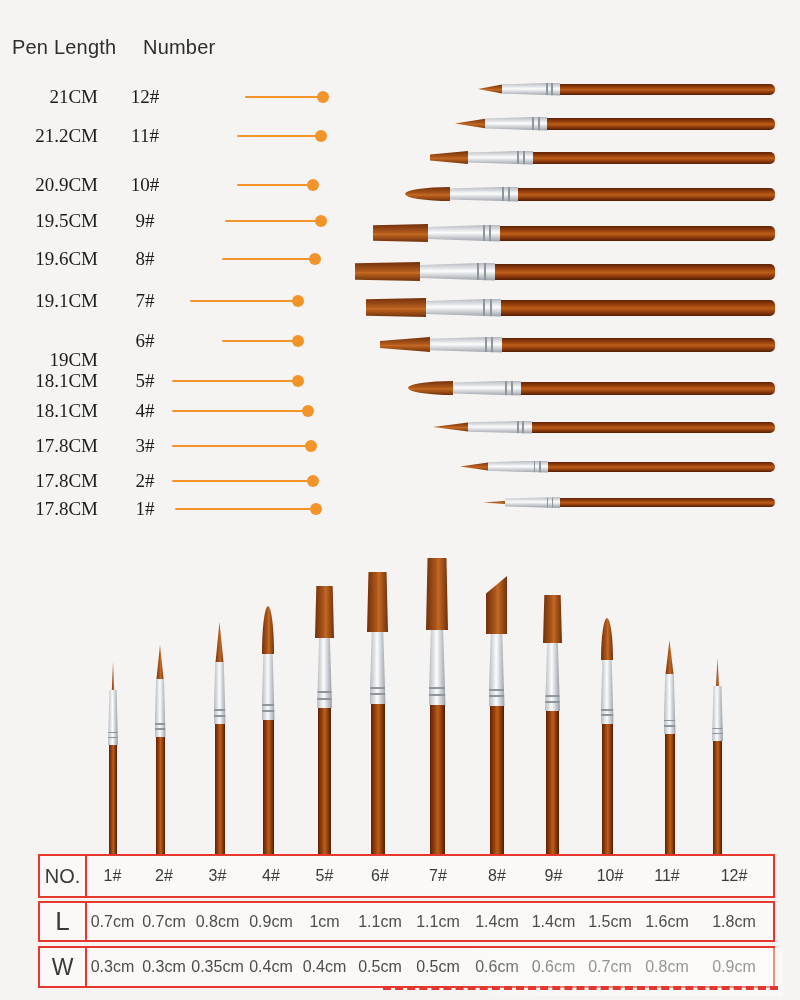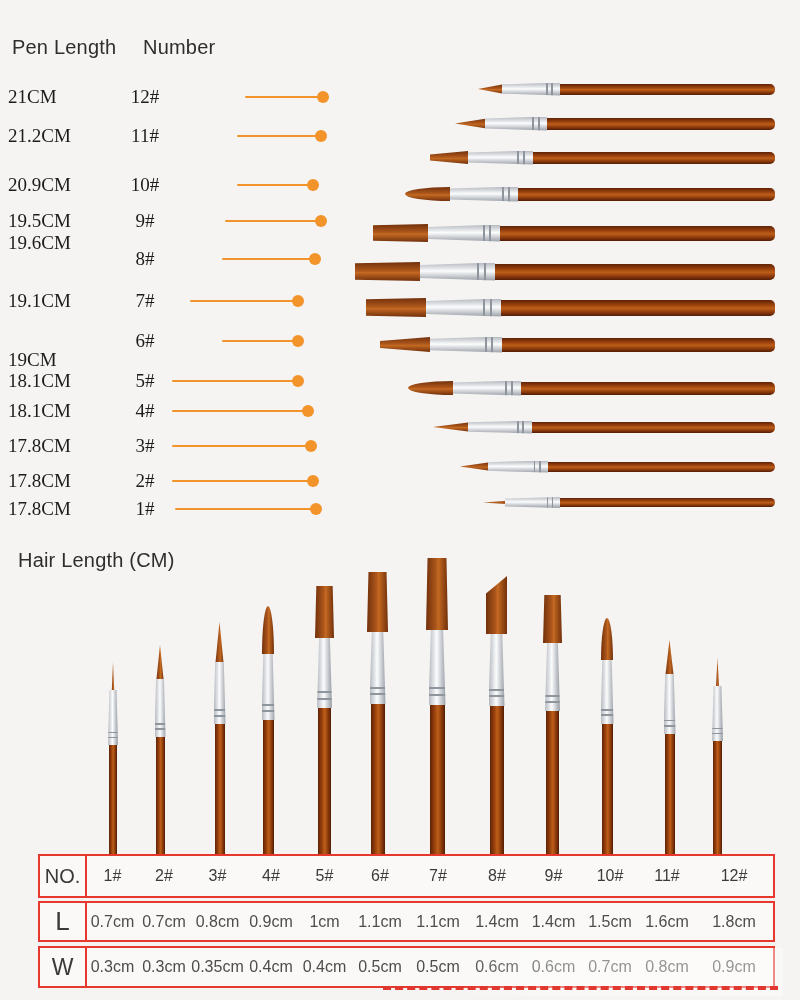--- a/index.html
+++ b/index.html
@@ -10,21 +10,21 @@
     overflow:hidden;
     font-family:"Liberation Sans", sans-serif;
   }
   .hdr{
     position:absolute;
     font-size:20px;color:#2e2e2e;font-weight:500;
     letter-spacing:0.2px;
   }
   .pen-val{
     position:absolute;left:8px;width:90px;
-    text-align:left;
+    text-align:right;
     font-family:"Liberation Serif", serif;
     font-size:19px;color:#1c1c1c;
   }
   .num-val{
     position:absolute;left:113px;width:64px;
     text-align:center;
     font-family:"Liberation Serif", serif;
     font-size:19px;color:#1c1c1c;
   }
   .leader-line{position:absolute;height:2px;border-radius:1px;}
@@ -96,21 +96,21 @@
       <div class="leader-line" style="left: 237px; top: 135px; width: 81px; background: rgb(243, 148, 42);"></div>
       <div class="leader-dot" style="left: 315px; top: 130px; width: 12px; height: 12px; background: rgb(243, 148, 42);"></div>
       <div class="pen-val" style="top: 174px;">20.9CM</div>
       <div class="num-val" style="top: 174px;">10#</div>
       <div class="leader-line" style="left: 237px; top: 184px; width: 73px; background: rgb(243, 148, 42);"></div>
       <div class="leader-dot" style="left: 307px; top: 179px; width: 12px; height: 12px; background: rgb(243, 148, 42);"></div>
       <div class="pen-val" style="top: 210px;">19.5CM</div>
       <div class="num-val" style="top: 210px;">9#</div>
       <div class="leader-line" style="left: 225px; top: 220px; width: 93px; background: rgb(243, 148, 42);"></div>
       <div class="leader-dot" style="left: 315px; top: 215px; width: 12px; height: 12px; background: rgb(243, 148, 42);"></div>
-      <div class="pen-val" style="top: 232px;">19.6CM</div>
+      <div class="pen-val" style="top: 248px;">19.6CM</div>
       <div class="num-val" style="top: 248px;">8#</div>
       <div class="leader-line" style="left: 222px; top: 258px; width: 90px; background: rgb(243, 148, 42);"></div>
       <div class="leader-dot" style="left: 309px; top: 253px; width: 12px; height: 12px; background: rgb(243, 148, 42);"></div>
       <div class="pen-val" style="top: 290px;">19.1CM</div>
       <div class="num-val" style="top: 290px;">7#</div>
       <div class="leader-line" style="left: 190px; top: 300px; width: 105px; background: rgb(243, 148, 42);"></div>
       <div class="leader-dot" style="left: 292px; top: 295px; width: 12px; height: 12px; background: rgb(243, 148, 42);"></div>
       <div class="pen-val" style="top: 349px;">19CM</div>
       <div class="num-val" style="top: 330px;">6#</div>
       <div class="leader-line" style="left: 222px; top: 340px; width: 73px; background: rgb(243, 148, 42);"></div>
@@ -192,21 +192,20 @@
         <div class="ferrule-h" style="width: 60px; height: 12px; flex: 0 0 auto;"></div>
         <div class="handle-h" style="height: 10px;"></div>
       </div>
       <div class="brush-h" style="left: 483px; top: 500px; width: 292px; height: 5px;">
         <div class="bristle-h" style="width: 22px; height: 5px; flex: 0 0 auto; clip-path: polygon(0px 50%, 100% 20%, 100% 80%);"></div>
         <div class="ferrule-h" style="width: 55px; height: 11px; flex: 0 0 auto;"></div>
         <div class="handle-h" style="height: 9px;"></div>
       </div>
     </div>
 
-  <div class="hdr" style="left:18px;top:549px;">Hair Length (CM)</div>
   <div id="mid-brushes">
       <div class="brush-v" style="left: 111px; top: 662px; width: 4px; height: 194px;">
         <div class="bristle-v" style="height: 28px; width: 4px; flex: 0 0 auto; clip-path: polygon(50% 0px, 80% 100%, 20% 100%);"></div>
         <div class="ferrule-v" style="height: 55px; width: 10px; flex: 0 0 auto;"></div>
         <div class="handle-v" style="width: 8px; flex: 1 1 0%;"></div>
       </div>
       <div class="brush-v" style="left: 156px; top: 645px; width: 8px; height: 211px;">
         <div class="bristle-v" style="height: 34px; width: 8px; flex: 0 0 auto; clip-path: polygon(50% 0px, 94% 100%, 6% 100%);"></div>
         <div class="ferrule-v" style="height: 58px; width: 11px; flex: 0 0 auto;"></div>
         <div class="handle-v" style="width: 9px; flex: 1 1 0%;"></div>

